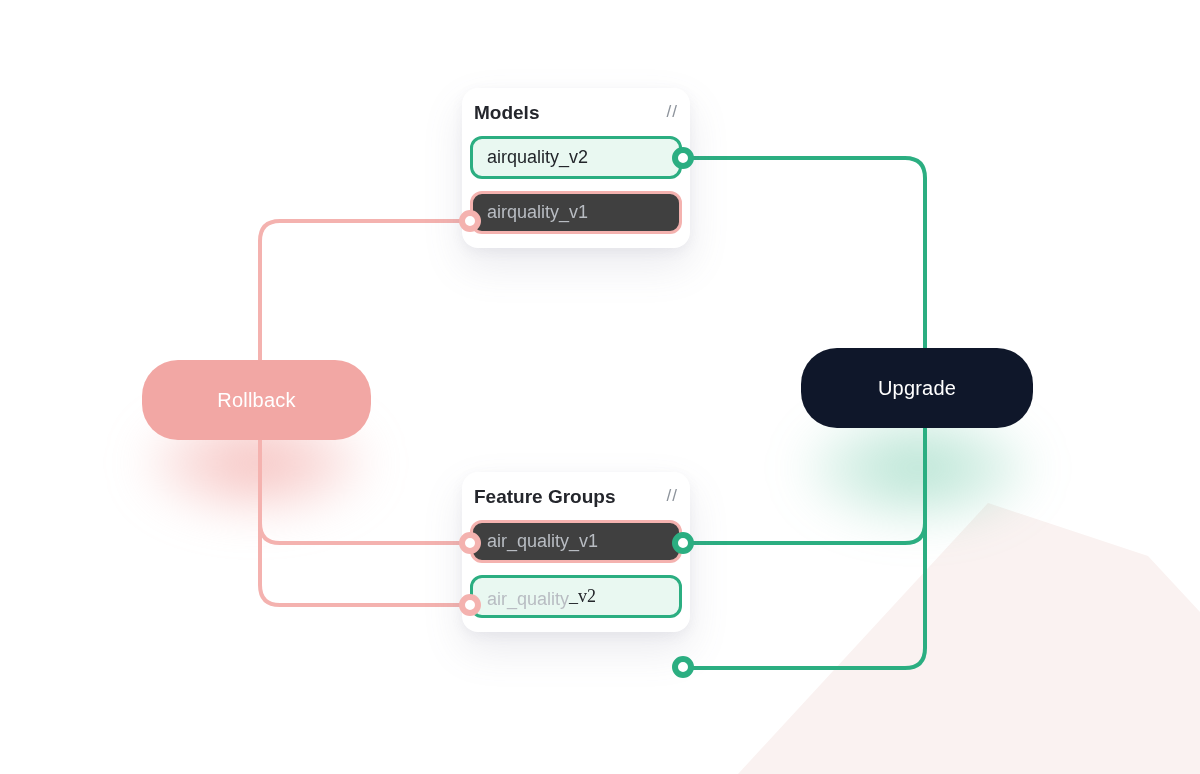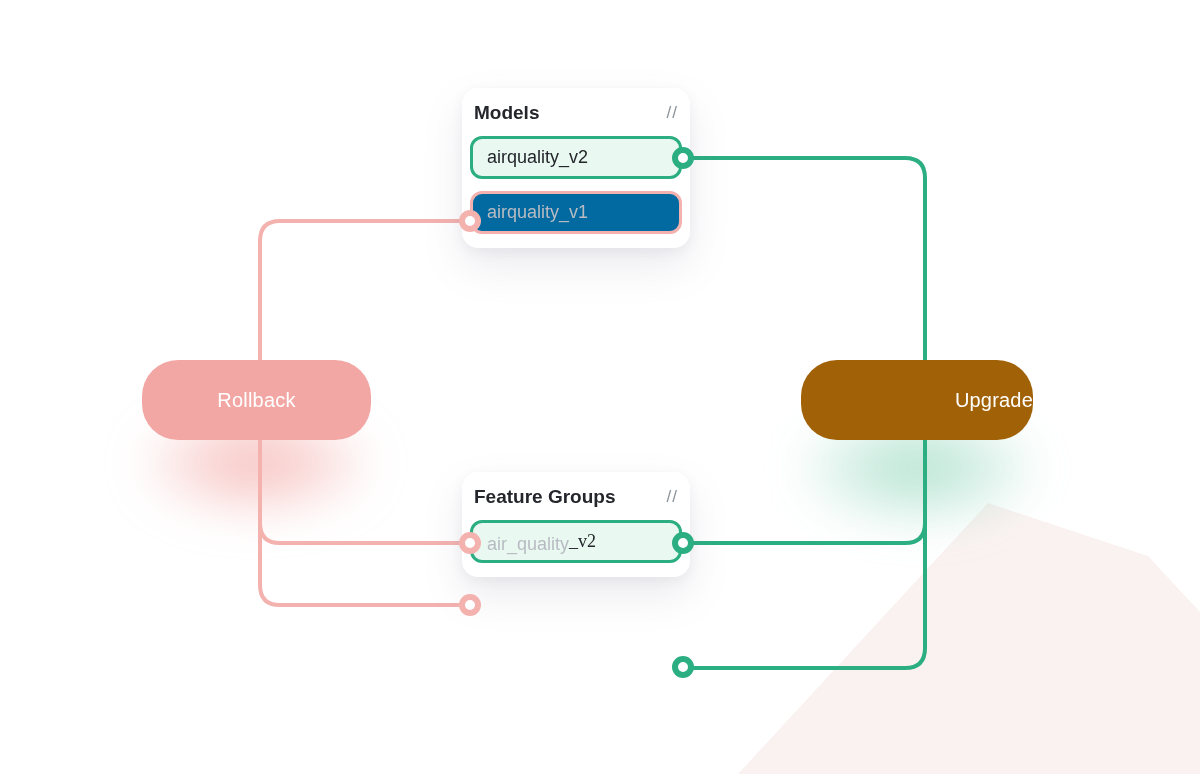--- a/index.html
+++ b/index.html
@@ -43,56 +43,55 @@
     display: flex;
     align-items: center;
     justify-content: center;
     color: #ffffff;
     font-size: 20px;
     letter-spacing: 0.2px;
     cursor: pointer;
     border: none;
   }
   .pill-rollback { left: 142px; top: 360px; width: 229px; background: #f2a7a4; }
-  .pill-upgrade  { left: 801px; top: 360px; width: 232px; background: #a16207; justify-content: flex-end; }
+  .pill-upgrade  { left: 801px; top: 348px; width: 232px; background: #0f172a; }
 
   
   .card {
     position: absolute;
     width: 228px;
     background: #ffffff;
     border-radius: 16px;
     box-shadow: 0 18px 40px rgba(110,115,140,0.14), 0 4px 12px rgba(110,115,140,0.08);
     padding: 12px 8px 14px 8px;
   }
   .card-models { left: 462px; top: 88px; }
   .card-feature-groups { left: 462px; top: 472px; }
 
   .card-head {
     display: flex;
-    align-items: center;
     justify-content: space-between;
     padding: 2px 4px 12px 4px;
   }
   .card-title { font-size: 19px; font-weight: 600; color: #24262c; }
   .card-slashes { font-size: 17px; color: #8d939b; letter-spacing: 1px; }
 
   .node {
     position: relative;
     height: 43px;
     border-radius: 12px;
     display: flex;
     align-items: center;
     padding-left: 14px;
     font-size: 18px;
     margin-bottom: 12px;
   }
   .node:last-child { margin-bottom: 0; }
   .node-active   { border: 3px solid #2bae81; background: #e9f8f1; color: #23262b; }
-  .node-inactive { border: 3px solid #f4b2af; background: #0369a1; color: #b8bcc2; }
+  .node-inactive { border: 3px solid #f4b2af; background: #404040; color: #b8bcc2; }
   .node .muted { color: #b8bcc2; margin-top: 6px; }
   .node .dark  { color: #23262b; font-family: Liberation Serif, serif; }
 
   
   .ring {
     position: absolute;
     width: 22px; height: 22px;
     border-radius: 50%;
     background: #ffffff;
     z-index: 6;
@@ -142,20 +141,23 @@
     <div class="node node-inactive">
       <span>airquality_v1</span>
     </div>
   </div>
 
   <div class="card card-feature-groups z5">
     <div class="card-head">
       <span class="card-title">Feature Groups</span>
       <span class="card-slashes">//</span>
     </div>
+    <div class="node node-inactive">
+      <span>air_quality_v1</span>
+    </div>
     <div class="node node-active">
       <span class="muted">air_quality</span>
         <span class="dark">_v2</span>
     </div>
   </div>
 
   <div class="ring ring-green" style="left:672px; top:147px;"></div>
   <div class="ring ring-pink" style="left:459px; top:210px;"></div>
   <div class="ring ring-pink" style="left:459px; top:532px;"></div>
   <div class="ring ring-green" style="left:672px; top:532px;"></div>

